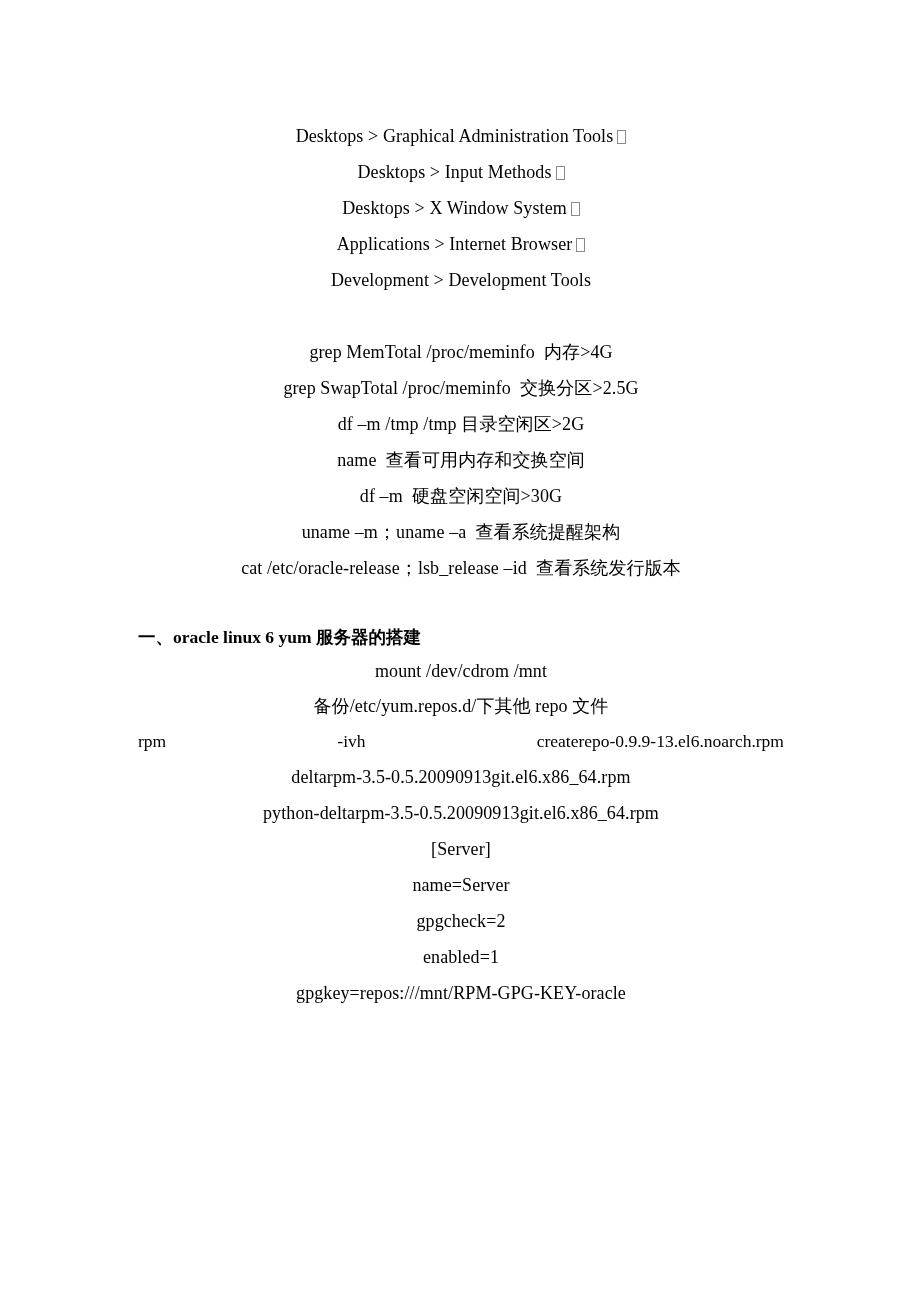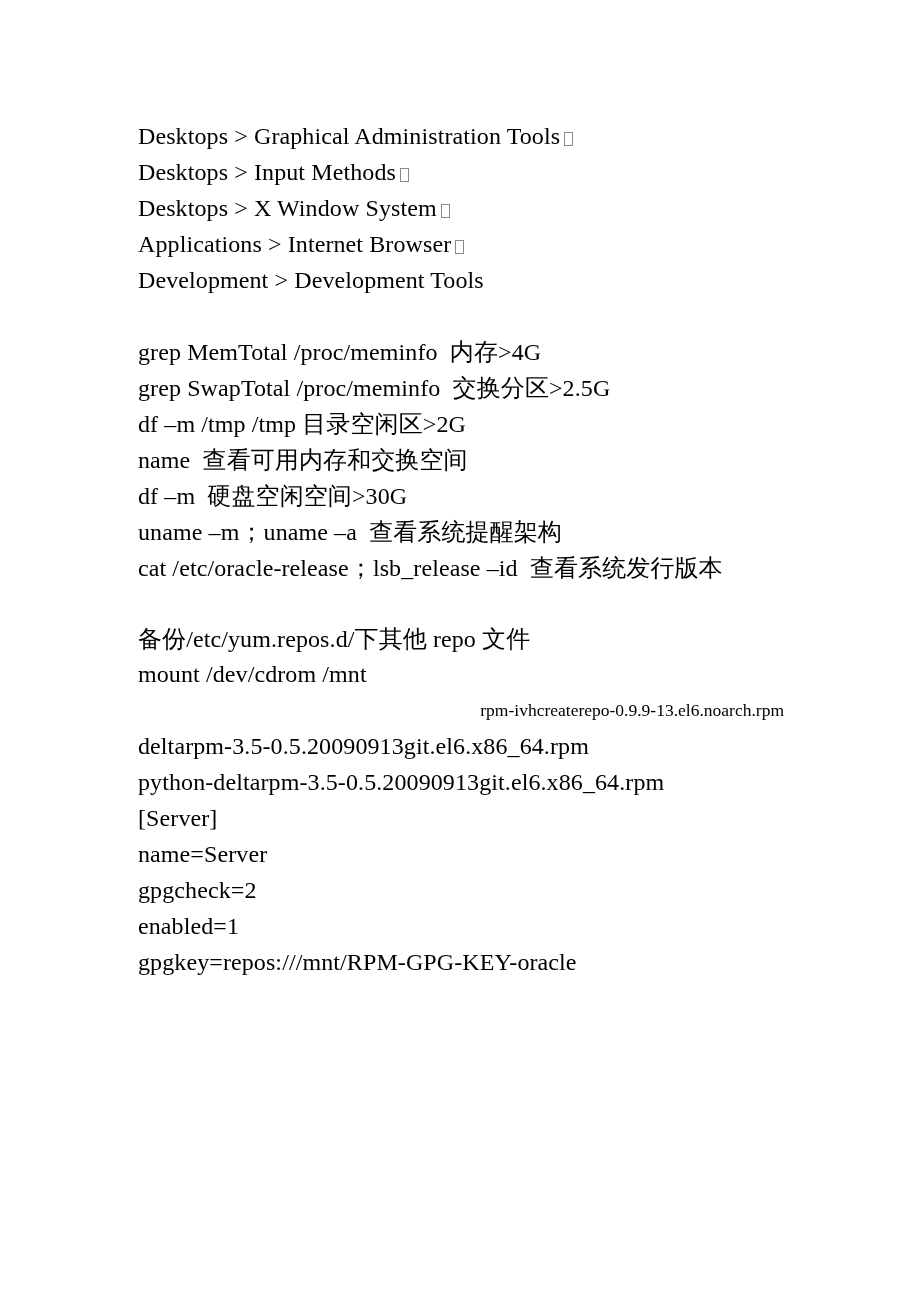--- a/index.html
+++ b/index.html
@@ -27,25 +27,26 @@
 
   .content {
     position: absolute;
     left: 138px;
     top: 118px;
     width: 646px;
   }
 
   
   .doc-line {
-    font-size: 24px;
+    font-size: 18px;
     line-height: 36px;
     height: 36px;
     white-space: pre;
     letter-spacing: 0.1px;
+    text-align: center;
   }
 
   
   .blank-line {
     height: 36px;
     line-height: 36px;
   }
 
   
   .doc-heading {
@@ -62,21 +63,21 @@
     line-height: 34px;
     height: 34px;
   }
 
   
   .justified-line {
     font-size: 17.5px;
     line-height: 36px;
     height: 36px;
     display: flex;
-    justify-content: flex-end;
+    justify-content: space-between;
     width: 646px;
     white-space: pre;
   }
   .justified-line > span {
     display: inline-block;
   }
 
   
   .tofu {
     display: inline-block;
@@ -110,22 +111,23 @@
       <div class="doc-line">df –m /tmp /tmp 目录空闲区&gt;2G</div>
       <div class="doc-line">name  查看可用内存和交换空间</div>
       <div class="doc-line">df –m  硬盘空闲空间&gt;30G</div>
       <div class="doc-line">uname –m；uname –a  查看系统提醒架构</div>
       <div class="doc-line">cat /etc/oracle-release；lsb_release –id  查看系统发行版本</div>
     </div>
 
     <div class="blank-line"></div>
 
     <div>
+      <div class="doc-heading">一、oracle linux 6 yum 服务器的搭建</div>
+      <div class="doc-line">mount /dev/cdrom /mnt</div>
       <div class="doc-line tight-top">备份/etc/yum.repos.d/下其他 repo 文件</div>
-      <div class="doc-line">mount /dev/cdrom /mnt</div>
 
       <div class="justified-line">
         <span>rpm</span>
         <span>-ivh</span>
         <span>createrepo-0.9.9-13.el6.noarch.rpm</span>
       </div>
 
       <div class="doc-line">deltarpm-3.5-0.5.20090913git.el6.x86_64.rpm</div>
       <div class="doc-line">python-deltarpm-3.5-0.5.20090913git.el6.x86_64.rpm</div>
 

